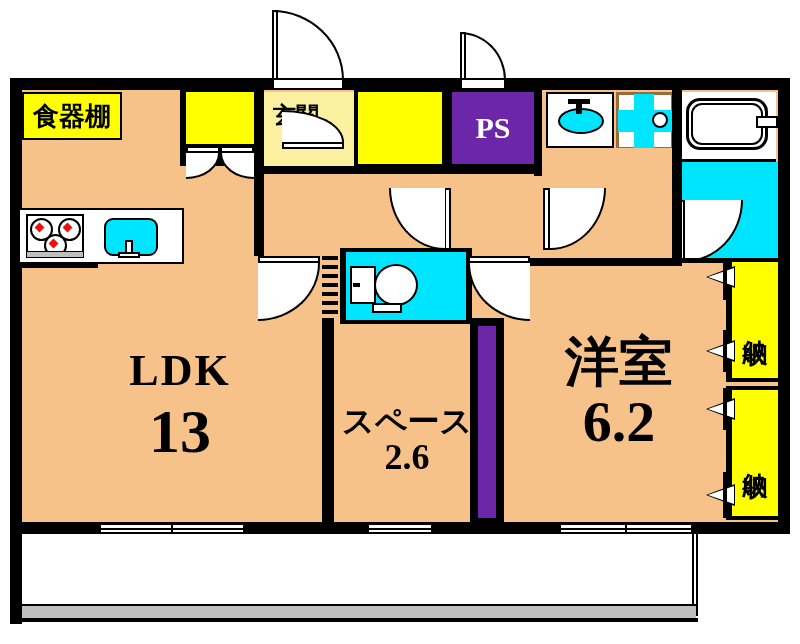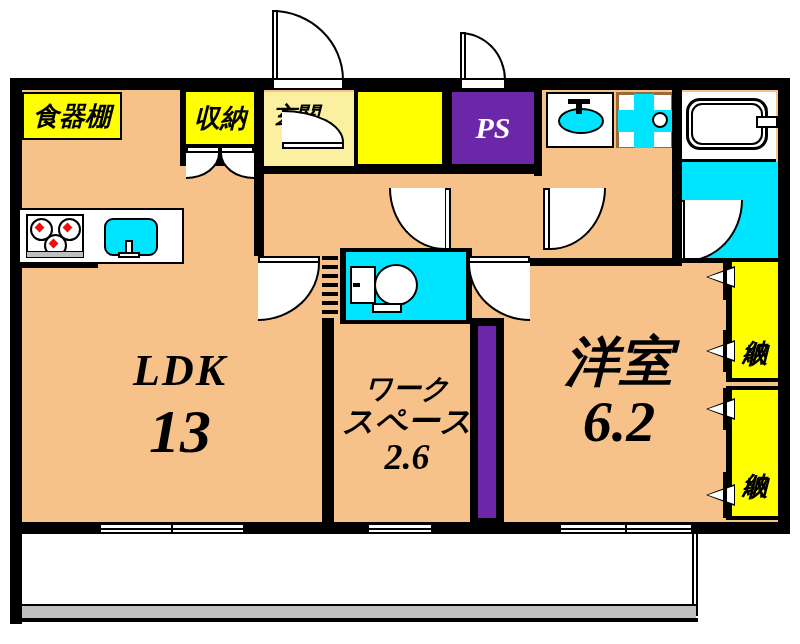--- a/index.html
+++ b/index.html
@@ -16,21 +16,21 @@
   .f-lyellow{background:#faf0a0;}
   .f-purple {background:#6b27a8;}
   .f-cyan   {background:#00e5ff;}
   .f-white  {background:#ffffff;}
   .f-black  {background:#000000;}
   .f-gray   {background:#bfbfbf;}
   .brd2     {border:2px solid #000;}
 
   
   .lbl{position:absolute;display:flex;align-items:center;justify-content:center;
-       color:#000;line-height:1;text-align:right;font-style:italic;}
+       color:#000;line-height:1;text-align:right;}
   .jp{font-family:"DejaVu Serif","Liberation Serif",serif;font-weight:bold;}
   .lat{font-family:"Liberation Serif","DejaVu Serif",serif;font-weight:bold;}
 
   
   .arc{position:absolute;border:2px solid #000;background:#ffffff;box-sizing:border-box;}
   .arc-br{border-radius:0 0 100% 0;}
   .arc-bl{border-radius:0 0 0 100%;}
   .arc-tr{border-radius:0 100% 0 0;}
 
   
@@ -62,21 +62,20 @@
   <div class="ab f-black" style="left:778px;top:78px;width:12px;height:456px;"></div>
   <div class="ab f-black" style="left:10px;top:522px;width:780px;height:12px;"></div>
 
   <div class="ab f-room" style="left:22px;top:90px;width:756px;height:432px;"></div>
 
   <div class="ab f-yellow brd2" style="left:22px;top:92px;width:100px;height:48px;"></div>
   <div class="lbl jp" style="left:22px;top:92px;width:100px;height:48px;font-size:26px;">食器棚</div>
 
   <div class="ab f-black" style="left:180px;top:90px;width:80px;height:76px;"></div>
   <div class="ab f-yellow" style="left:186px;top:92px;width:68px;height:52px;"></div>
-  <div class="lbl jp" style="left:186px;top:92px;width:68px;height:52px;font-size:26px;">収納</div>
 
   <div class="leaf" style="left:186px;top:146px;width:34px;height:7px;"></div>
   <div class="leaf" style="left:220px;top:146px;width:34px;height:7px;"></div>
   <div class="arc arc-br" style="left:186px;top:153px;width:34px;height:26px;border-top:none;border-left:none;"></div>
   <div class="arc arc-bl" style="left:220px;top:153px;width:34px;height:26px;border-top:none;border-right:none;"></div>
 
   <div class="ab f-lyellow" style="left:262px;top:92px;width:92px;height:76px;"></div>
   <div class="lbl jp" style="left:262px;top:94px;width:68px;height:40px;font-size:23px;">玄関</div>
 
   <div class="leaf" style="left:282px;top:142px;width:62px;height:7px;"></div>
@@ -199,21 +198,20 @@
   <div class="tri-l" style="left:708px;top:400px;"></div>
   <div class="ab f-black" style="left:723px;top:388px;width:4px;height:42px;"></div>
 
   <div class="tri-out" style="left:706px;top:484px;"></div>
   <div class="tri-l" style="left:708px;top:486px;"></div>
   <div class="ab f-black" style="left:723px;top:472px;width:4px;height:46px;"></div>
 
   <div class="lbl lat" style="left:80px;top:340px;width:200px;height:62px;font-size:44px;letter-spacing:2px;">LDK</div>
   <div class="lbl lat" style="left:80px;top:400px;width:200px;height:62px;font-size:62px;">13</div>
 
-  <div class="lbl jp" style="left:344px;top:372px;width:126px;height:34px;font-size:28px;">ワーク</div>
   <div class="lbl jp" style="left:340px;top:404px;width:134px;height:34px;font-size:32px;">スペース</div>
   <div class="lbl lat" style="left:344px;top:438px;width:126px;height:38px;font-size:36px;">2.6</div>
 
   <div class="lbl jp" style="left:536px;top:332px;width:166px;height:58px;font-size:54px;">洋室</div>
   <div class="lbl lat" style="left:536px;top:392px;width:166px;height:60px;font-size:58px;">6.2</div>
 
   <div class="win" style="left:100px;top:524px;width:72px;height:9px;"></div>
   <div class="win" style="left:172px;top:524px;width:72px;height:9px;"></div>
   <div class="ab f-black" style="left:100px;top:528px;width:144px;height:2px;"></div>
 

